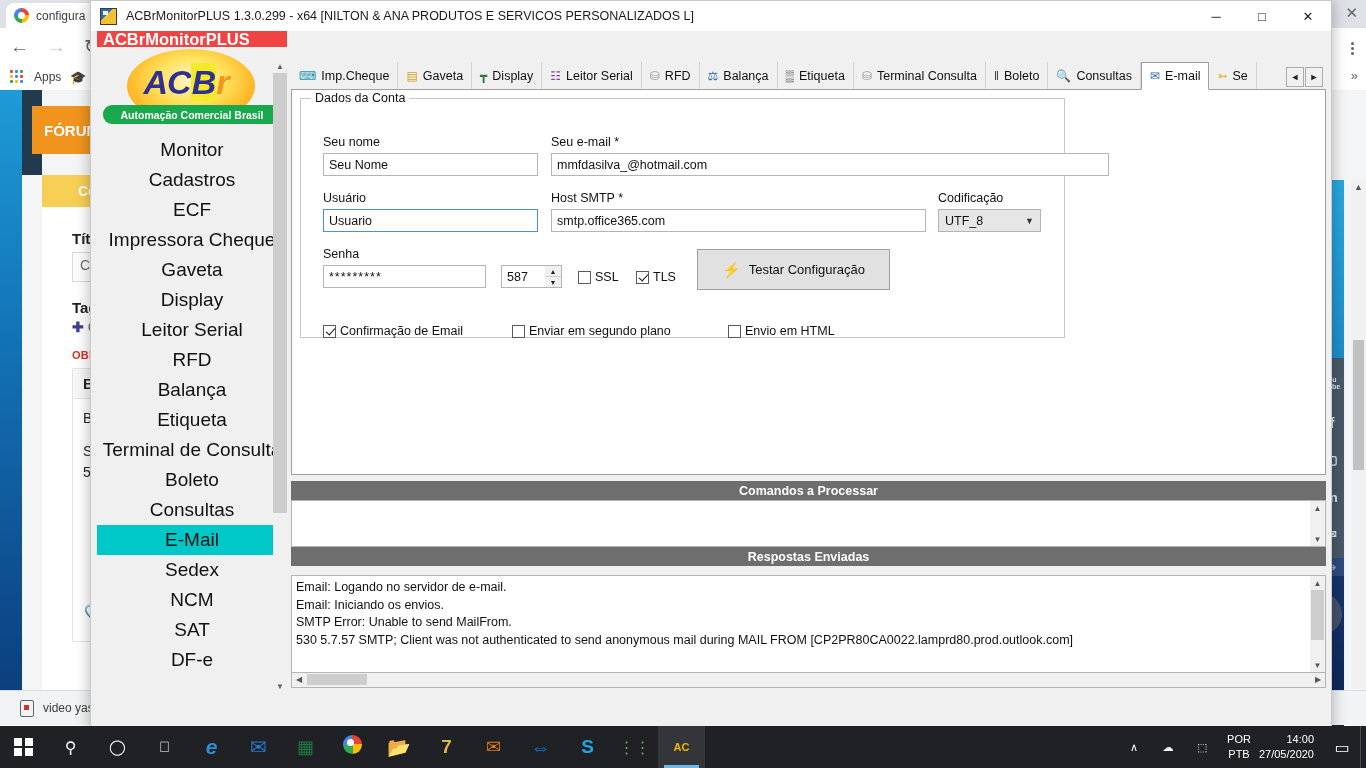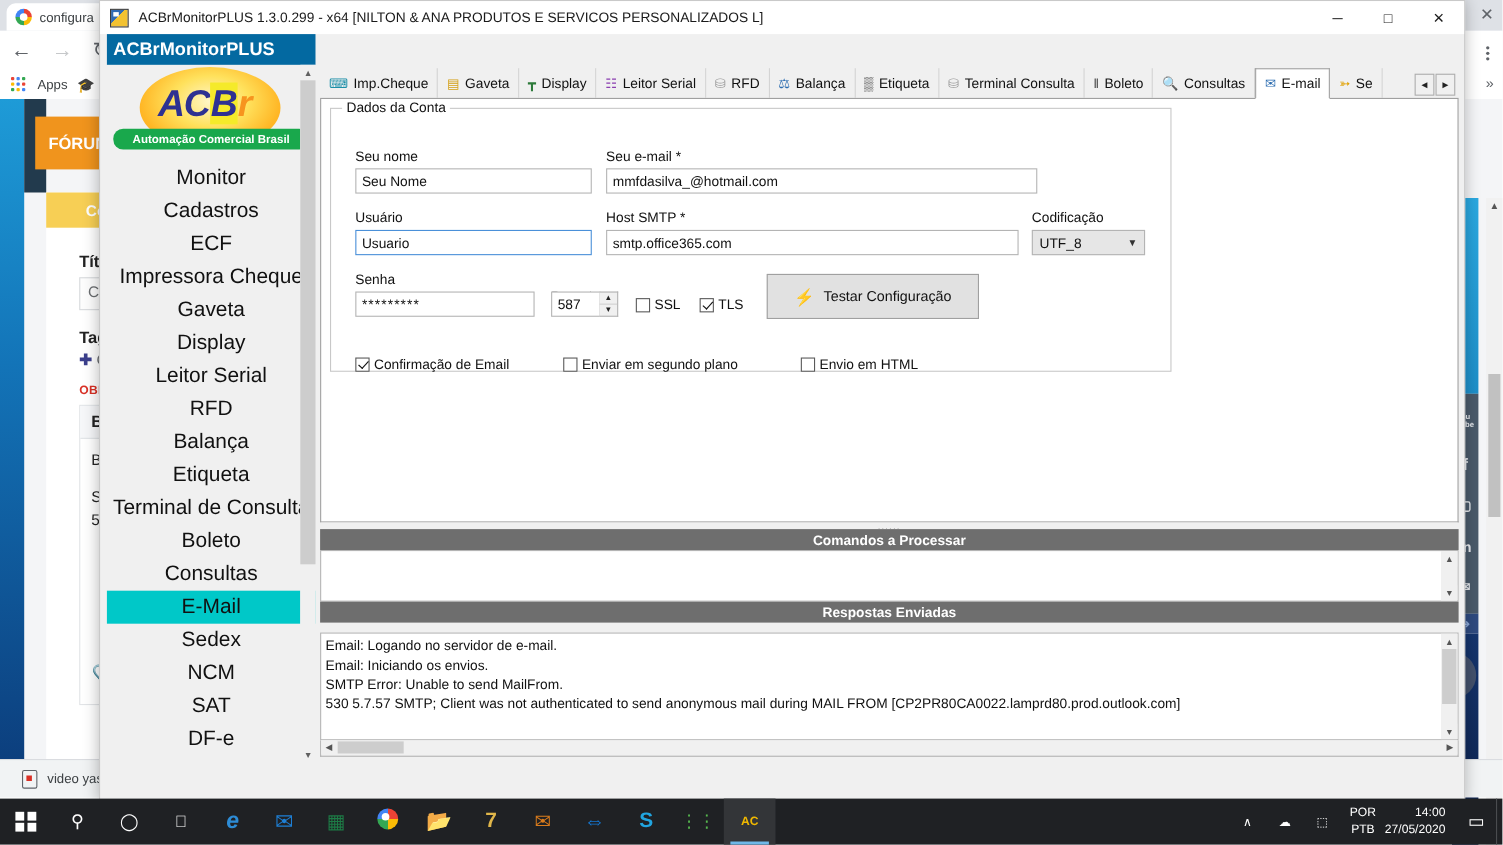--- a/index.html
+++ b/index.html
@@ -187,21 +187,21 @@
     width: 46px; height: 30px; display: flex; align-items: center; justify-content: center;
     font-size: 13px; color: #1a1a1a; cursor: pointer;
   }
 
   
   .sidebar {
     position: absolute; left: 6px; top: 30px; width: 190px; height: 662px;
     background: #f0f0f0; overflow: hidden;
   }
   .side-head {
-    height: 28px; background: #0369a1; color: #ffffff;
+    height: 16px; background: #ef4444; color: #ffffff;
     font-size: 16.5px; font-weight: bold; display: flex;
     align-items: center; padding-left: 6px;
   }
   .logo-box {
     height: 88px; background: #f0f0f0; position: relative; overflow: hidden;
   }
   .logo-sun {
     position: absolute; left: 30px; top: 2px; width: 128px; height: 74px;
     border-radius: 50%;
     background: radial-gradient(ellipse at 50% 42%, #fff6c9 0%, #ffe15c 38%, #ffb726 70%, #ff9a10 100%);
@@ -622,21 +622,21 @@
     </div>
 
     <div class="panel">
       <div class="groupbox">
         <span class="gb-title">Dados da Conta</span>
 
         <span class="fld-lbl" style="left:22px;top:36px;">Seu nome</span>
         <input class="fld-in" style="left: 22px; top: 54px; width: 215px;" value="Seu Nome">
 
         <span class="fld-lbl" style="left:250px;top:36px;">Seu e-mail *</span>
-        <input class="fld-in" style="left: 250px; top: 54px; width: 392px;" value="mmfdasilva_@hotmail.com">
+        <input class="fld-in" style="left: 250px; top: 54px; width: 558px;" value="mmfdasilva_@hotmail.com">
 
         <span class="fld-lbl" style="left:22px;top:92px;">Usuário</span>
         <input class="fld-in focused" style="left: 22px; top: 110px; width: 215px;" value="Usuario">
 
         <span class="fld-lbl" style="left:250px;top:92px;">Host SMTP *</span>
         <input class="fld-in" style="left: 250px; top: 110px; width: 375px;" value="smtp.office365.com">
 
         <span class="fld-lbl" style="left:637px;top:92px;">Codificação</span>
         <div class="combo" style="left:637px;top:110px;width:103px;">
           <span>UTF_8</span>

